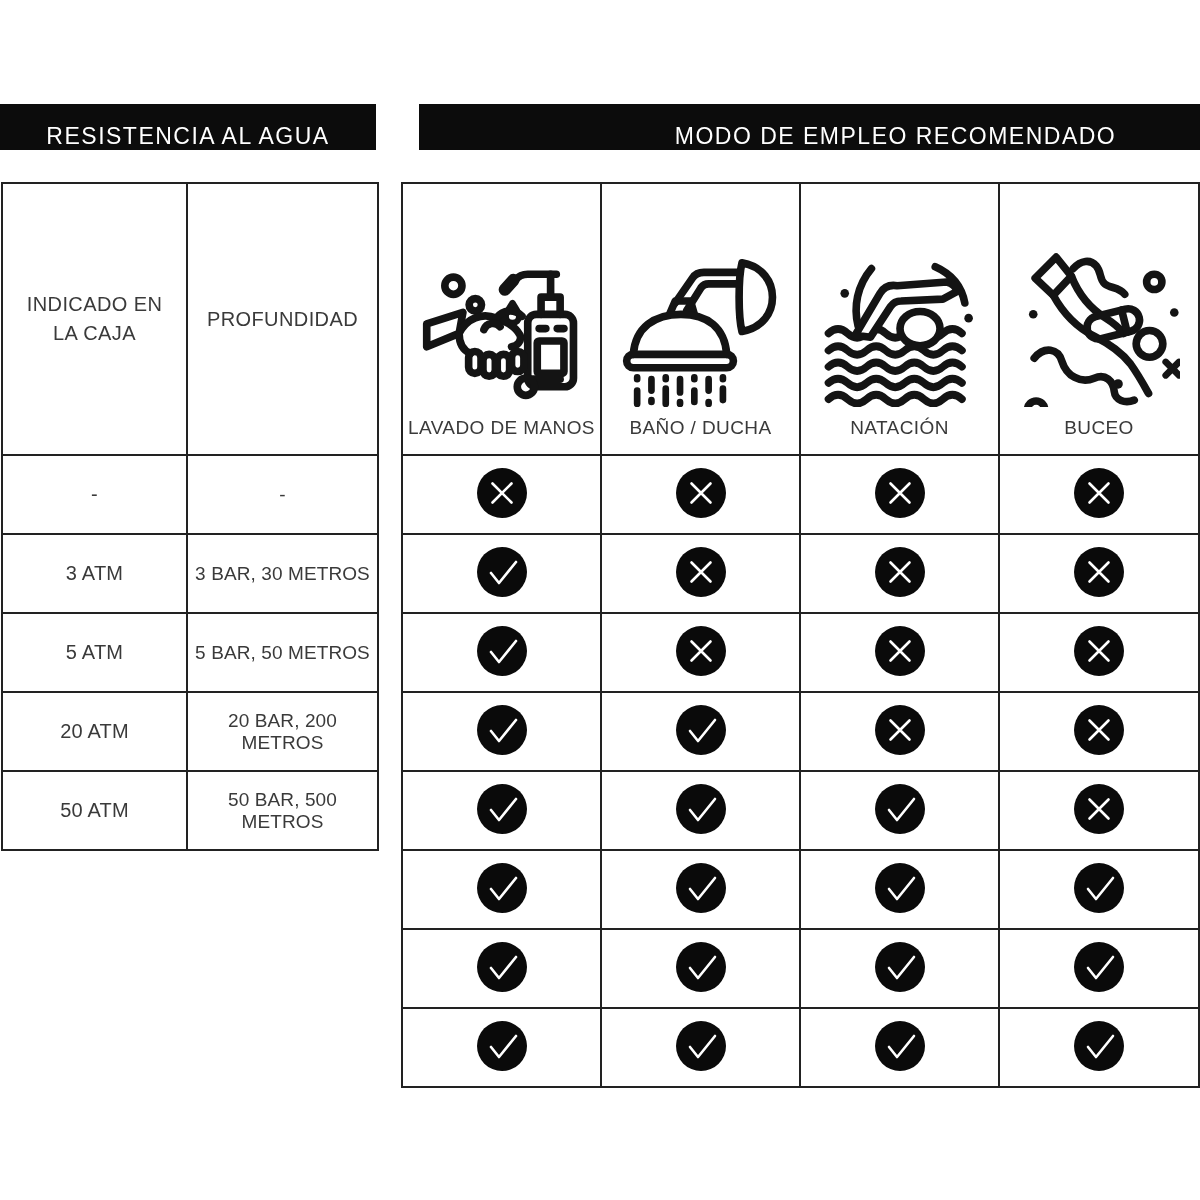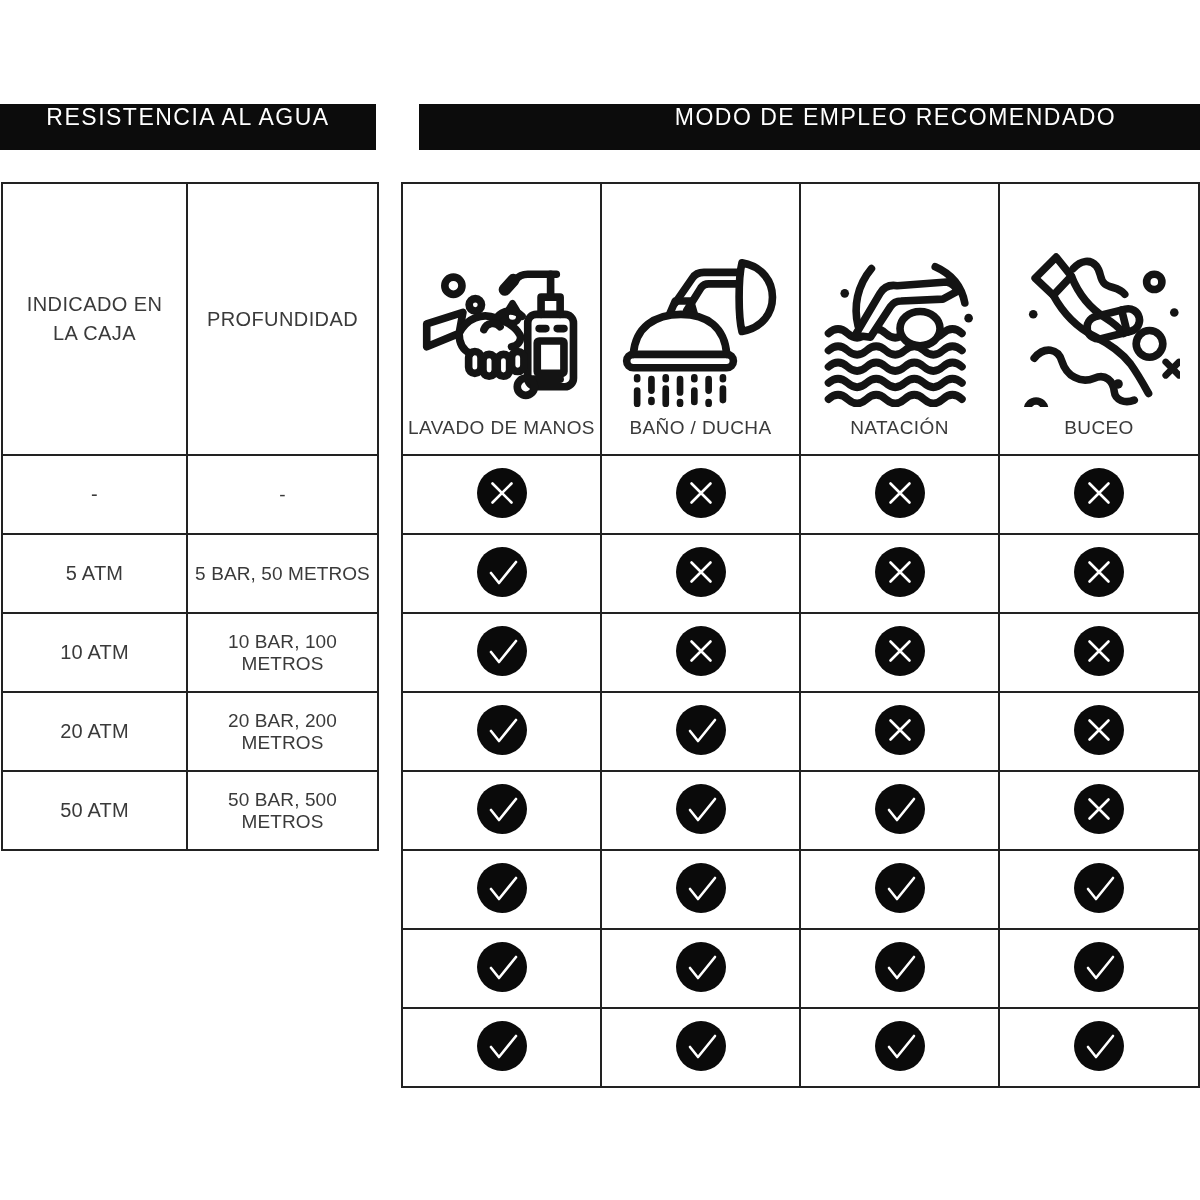--- a/index.html
+++ b/index.html
@@ -1,19 +1,19 @@
 <!DOCTYPE html>
 <html><head>
 <meta charset="utf-8">
 <style>
   html,body{margin:0;padding:0;background:#ffffff;}
   body{width:1200px;height:1200px;position:relative;font-family:"Liberation Sans",sans-serif;overflow:hidden;}
 
   .bar{position:absolute;top:104px;height:46px;background:#0c0c0c;color:#fff;
-       display:flex;align-items:flex-start;justify-content:center;
+       display:flex;align-items:flex-end;justify-content:center;
        font-size:23px;font-weight:400;letter-spacing:1.5px;}
   .bar-left{left:0;width:376px;}
   .bar-right{left:419px;width:953px;}
 
   table{border-collapse:collapse;table-layout:fixed;position:absolute;background:#fff;border-radius:27px;}
   td{border:2px solid #222;text-align:center;vertical-align:middle;
      color:#3a3a3a;padding:0;overflow:hidden;}
 
   .tbl-left{left:1px;top:182px;width:376px;}
   .tbl-right{left:401px;top:182px;width:797px;}
@@ -67,26 +67,26 @@
   <tbody>
       <tr class="hdr-row">
     <td class="hdr-cell">INDICADO EN LA CAJA</td>
     <td class="hdr-cell">PROFUNDIDAD</td>
   </tr>
   <tr class="data-row">
     <td class="val-cell">-</td>
     <td class="depth-cell">-</td>
   </tr>
   <tr class="data-row">
+    <td class="val-cell">3 ATM</td>
+    <td class="depth-cell">3 BAR, 30 METROS</td>
+  </tr>
+  <tr class="data-row">
     <td class="val-cell">5 ATM</td>
     <td class="depth-cell">5 BAR, 50 METROS</td>
-  </tr>
-  <tr class="data-row">
-    <td class="val-cell">10 ATM</td>
-    <td class="depth-cell">10 BAR, 100 METROS</td>
   </tr>
   <tr class="data-row">
     <td class="val-cell">20 ATM</td>
     <td class="depth-cell">20 BAR, 200 METROS</td>
   </tr>
   <tr class="data-row">
     <td class="val-cell">50 ATM</td>
     <td class="depth-cell">50 BAR, 500 METROS</td>
   </tr>
 </tbody>

